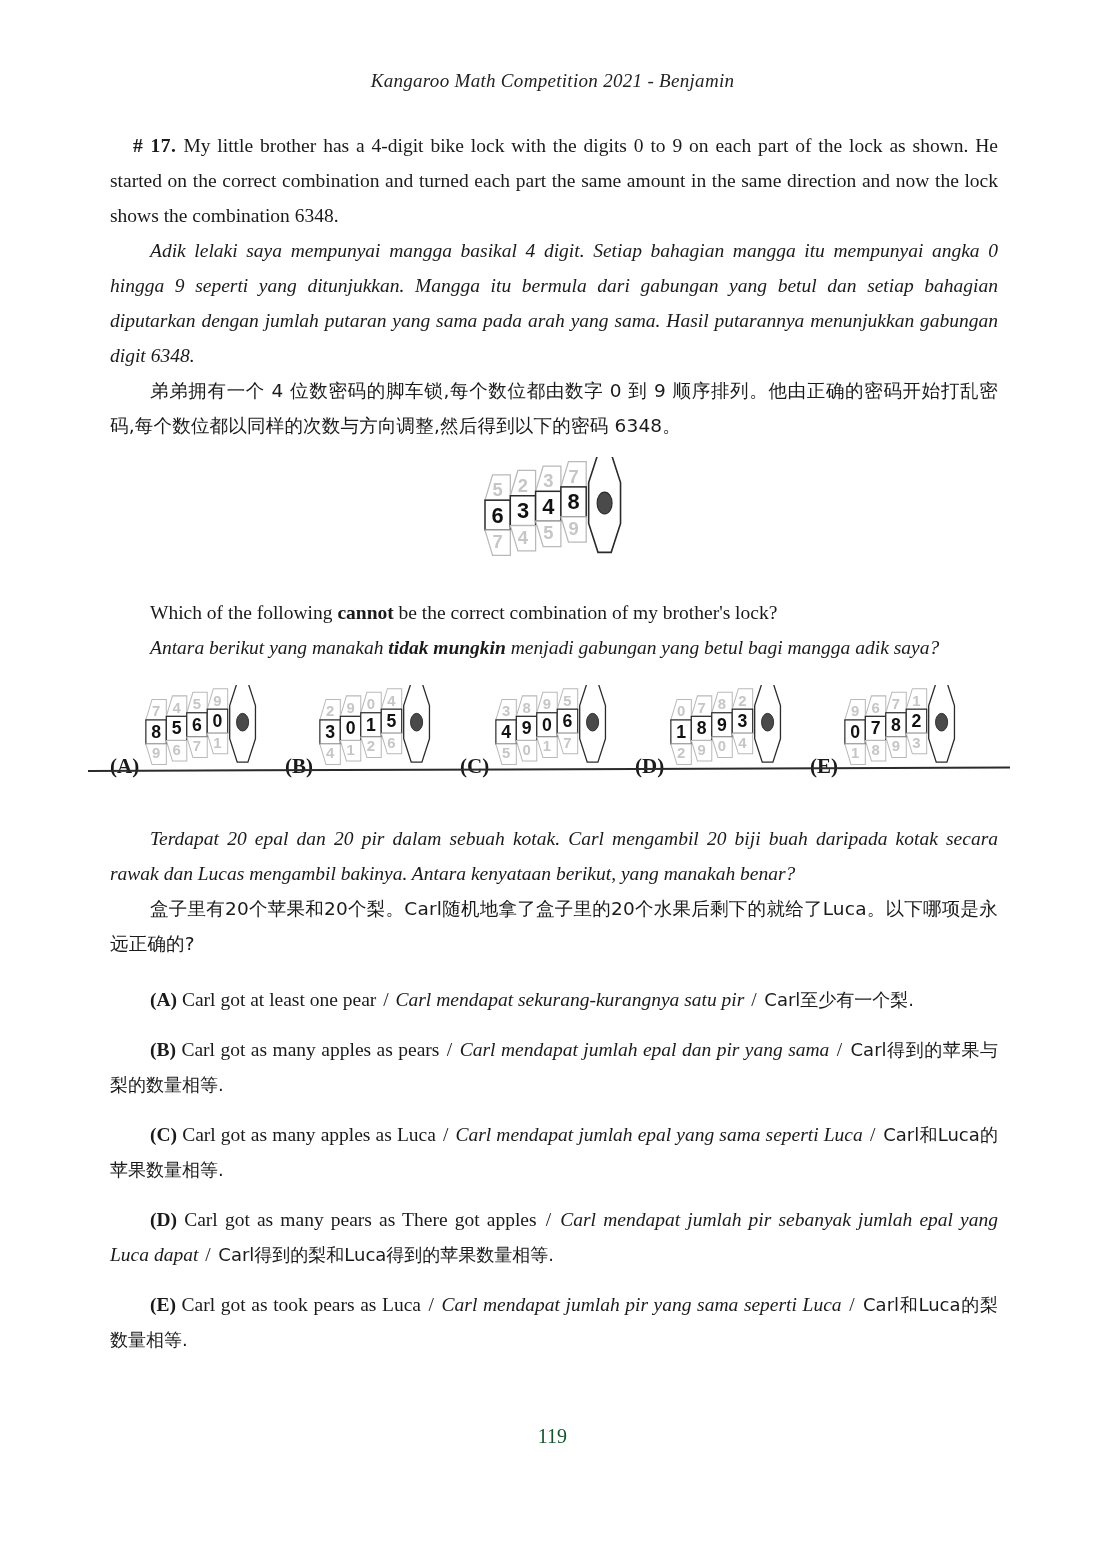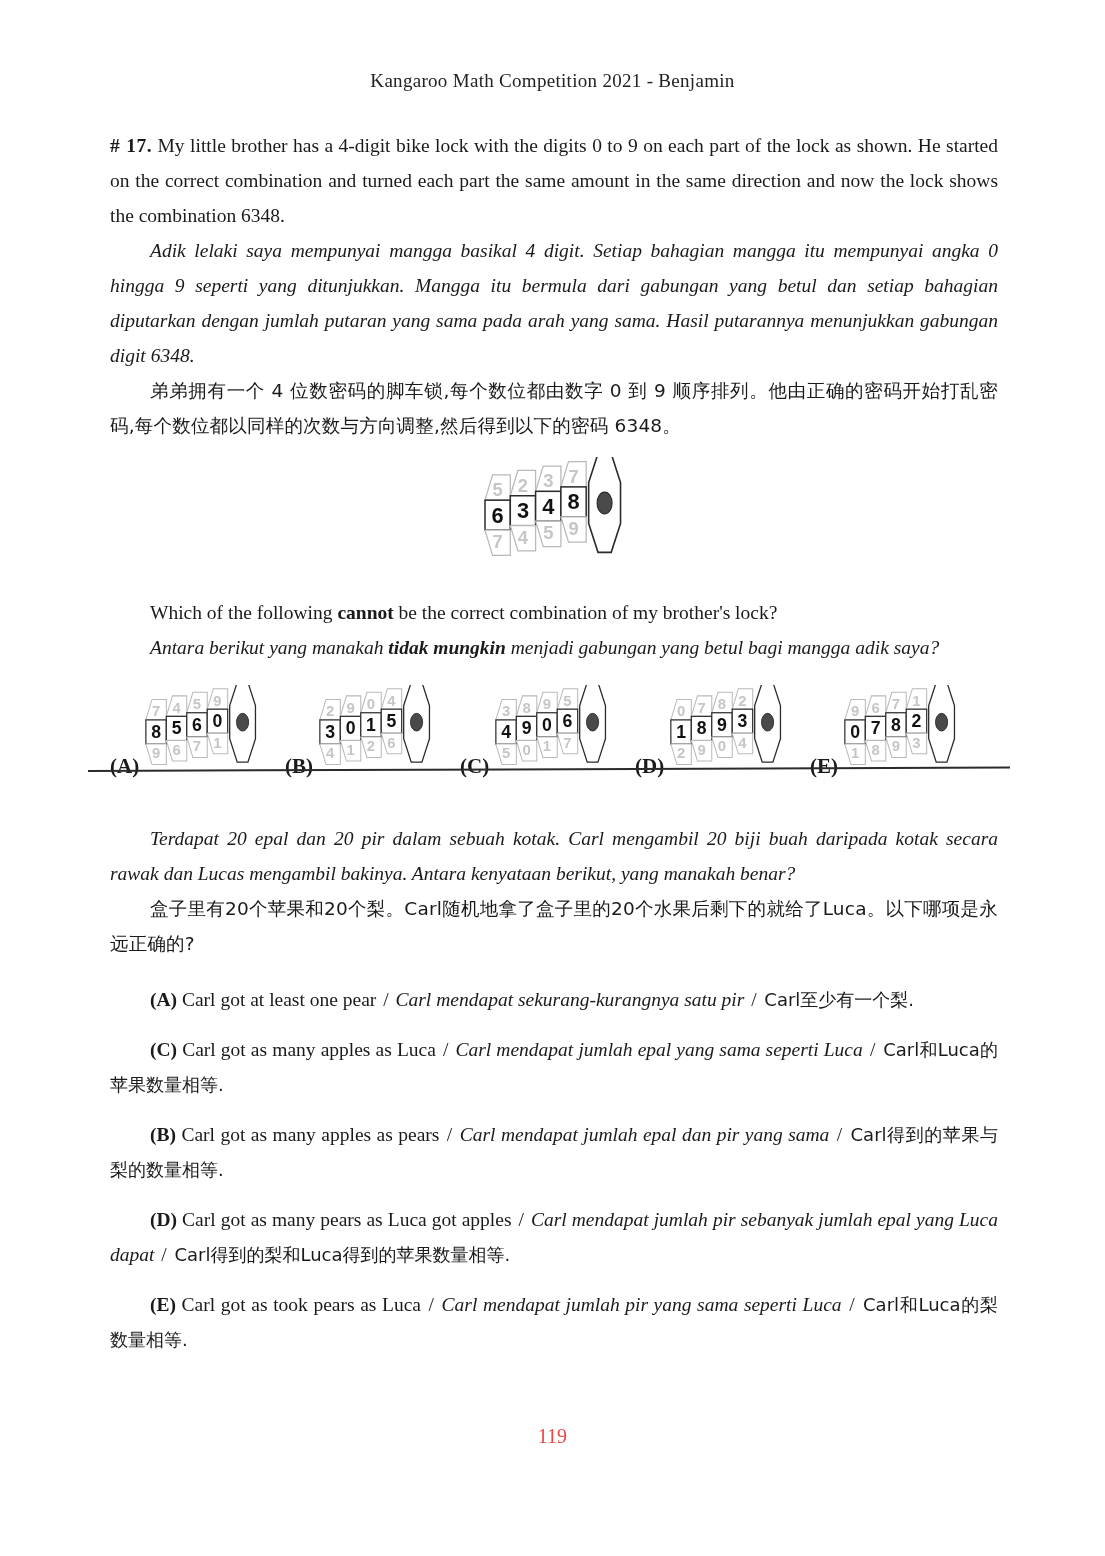--- a/index.html
+++ b/index.html
@@ -20,20 +20,21 @@
     left: 0; top: 0;
     width: 1105px;
     height: 1556px;
   }
   .header {
     position: absolute;
     top: 70px;
     left: 0;
     width: 1105px;
     text-align: center;
+    font-style: italic;
     font-size: 19px;
     letter-spacing: 0.3px;
     color: #222;
   }
   .content {
     position: absolute;
     left: 110px;
     top: 128px;
     width: 888px;
   }
@@ -47,21 +48,21 @@
   }
   p.en { font-style: normal; }
   p.my { font-style: italic; }
   p.zh {
     font-family: "DejaVu Sans", "Liberation Sans", sans-serif;
     font-size: 18.5px;
     line-height: 35px;
     letter-spacing: 0.2px;
   }
   .indent { text-indent: 40px; }
-  .qnum { font-weight: bold; letter-spacing: 0.5px; }
+  .qnum { font-weight: bold; letter-spacing: 0.5px; margin-left: 23px; }
   .bold { font-weight: bold; }
   .bold-ital { font-weight: bold; font-style: italic; margin-top: 20px; }
 
   
   .divider {
     position: absolute;
     left: 88px;
     top: 770px;
     width: 922px;
     height: 2px;
@@ -122,21 +123,21 @@
   }
   .my-inline { font-style: italic; }
 
   .page-number {
     position: absolute;
     left: 0;
     top: 1425px;
     width: 1105px;
     text-align: center;
     font-size: 20px;
-    color: #ef4444;
+    color: #14532d;
   }
 
   .block-gap-sm { height: 6px; }
   .block-gap-md { height: 14px; }
   .block-gap-lg { height: 26px; }
 </style>
 </head>
 <body>
 
 <div class="page">
@@ -412,27 +413,27 @@
 
       <p class="zh indent">盒子里有20个苹果和20个梨。Carl随机地拿了盒子里的20个水果后剩下的就给了Luca。以下哪项是永远正确的?</p>
 
       <div class="block-gap-sm"></div>
 
       <div id="q18-choices">
           <div class="choice">
             <p class="en"><span class="clabel">(A)</span><span> Carl got at least one pear </span><span class="sep">/</span><span class="my-inline"> Carl mendapat sekurang-kurangnya satu pir </span><span class="sep">/</span><span class="zh-inline"> Carl至少有一个梨.</span></p>
           </div>
           <div class="choice">
+            <p class="en"><span class="clabel">(B)</span><span> Carl got as many apples as pears </span><span class="sep">/</span><span class="my-inline"> Carl mendapat jumlah epal dan pir yang sama </span><span class="sep">/</span><span class="zh-inline"> Carl得到的苹果与梨的数量相等.</span></p>
+          </div>
+          <div class="choice">
             <p class="en"><span class="clabel">(C)</span><span> Carl got as many apples as Luca </span><span class="sep">/</span><span class="my-inline"> Carl mendapat jumlah epal yang sama seperti Luca </span><span class="sep">/</span><span class="zh-inline"> Carl和Luca的苹果数量相等.</span></p>
           </div>
           <div class="choice">
-            <p class="en"><span class="clabel">(B)</span><span> Carl got as many apples as pears </span><span class="sep">/</span><span class="my-inline"> Carl mendapat jumlah epal dan pir yang sama </span><span class="sep">/</span><span class="zh-inline"> Carl得到的苹果与梨的数量相等.</span></p>
-          </div>
-          <div class="choice">
-            <p class="en"><span class="clabel">(D)</span><span> Carl got as many pears as Luca got apples </span><span class="sep">/</span><span class="my-inline"> Carl mendapat jumlah pir sebanyak jumlah epal yang Luca dapat </span><span class="sep">/</span><span class="zh-inline"> Carl得到的梨和Luca得到的苹果数量相等.</span></p>
+            <p class="en"><span class="clabel">(D)</span><span> Carl got as many pears as There got apples </span><span class="sep">/</span><span class="my-inline"> Carl mendapat jumlah pir sebanyak jumlah epal yang Luca dapat </span><span class="sep">/</span><span class="zh-inline"> Carl得到的梨和Luca得到的苹果数量相等.</span></p>
           </div>
           <div class="choice">
             <p class="en"><span class="clabel">(E)</span><span> Carl got as took pears as Luca </span><span class="sep">/</span><span class="my-inline"> Carl mendapat jumlah pir yang sama seperti Luca </span><span class="sep">/</span><span class="zh-inline"> Carl和Luca的梨数量相等.</span></p>
           </div>
         </div>
     </div>
 
   </div>
 
   <div class="divider"></div>

